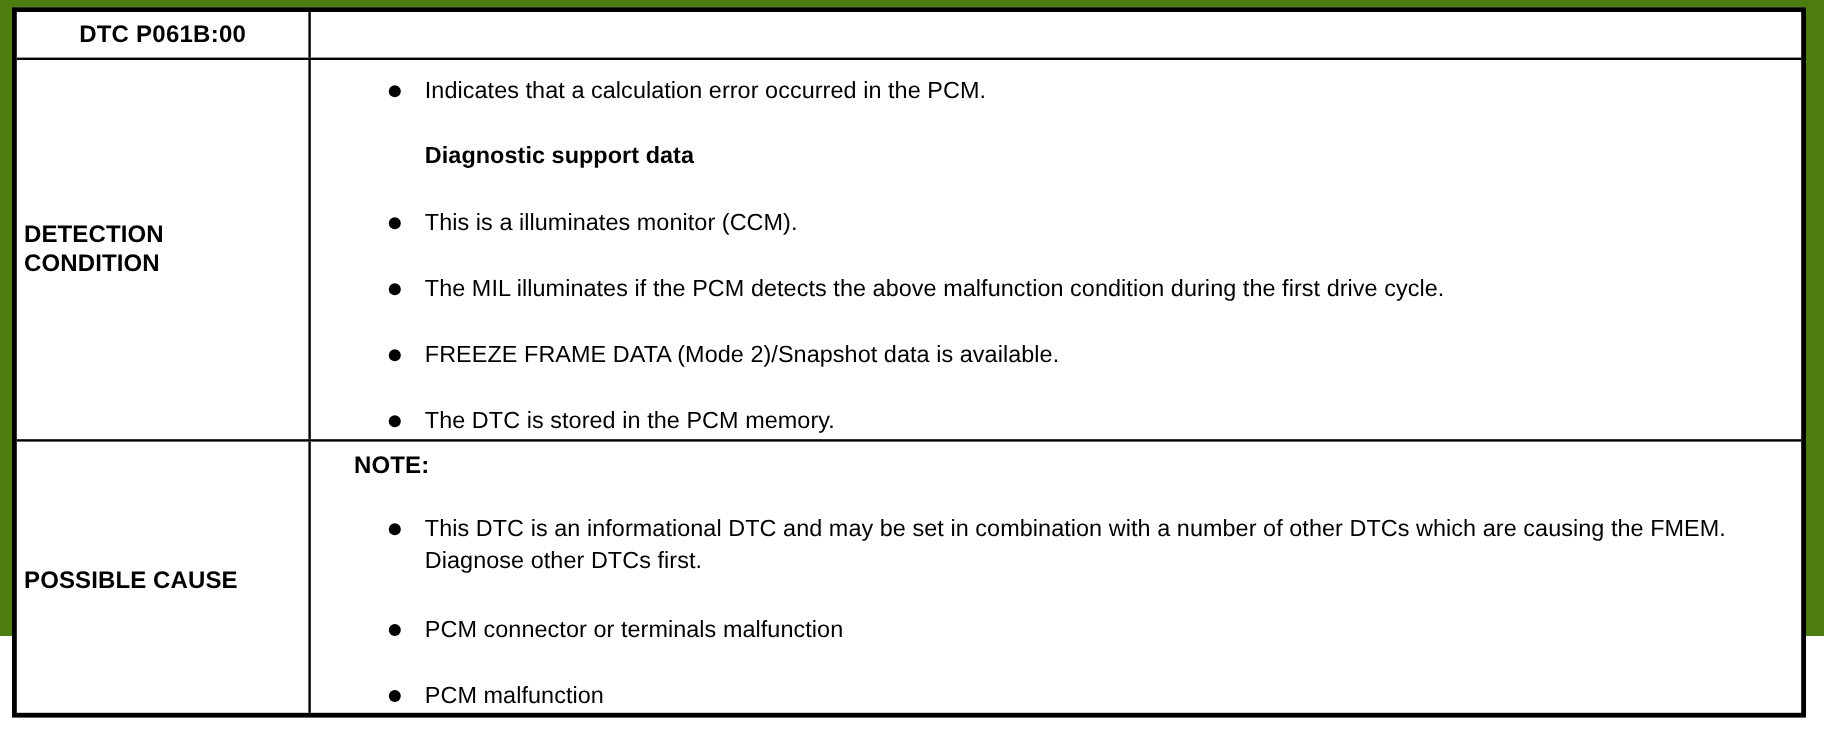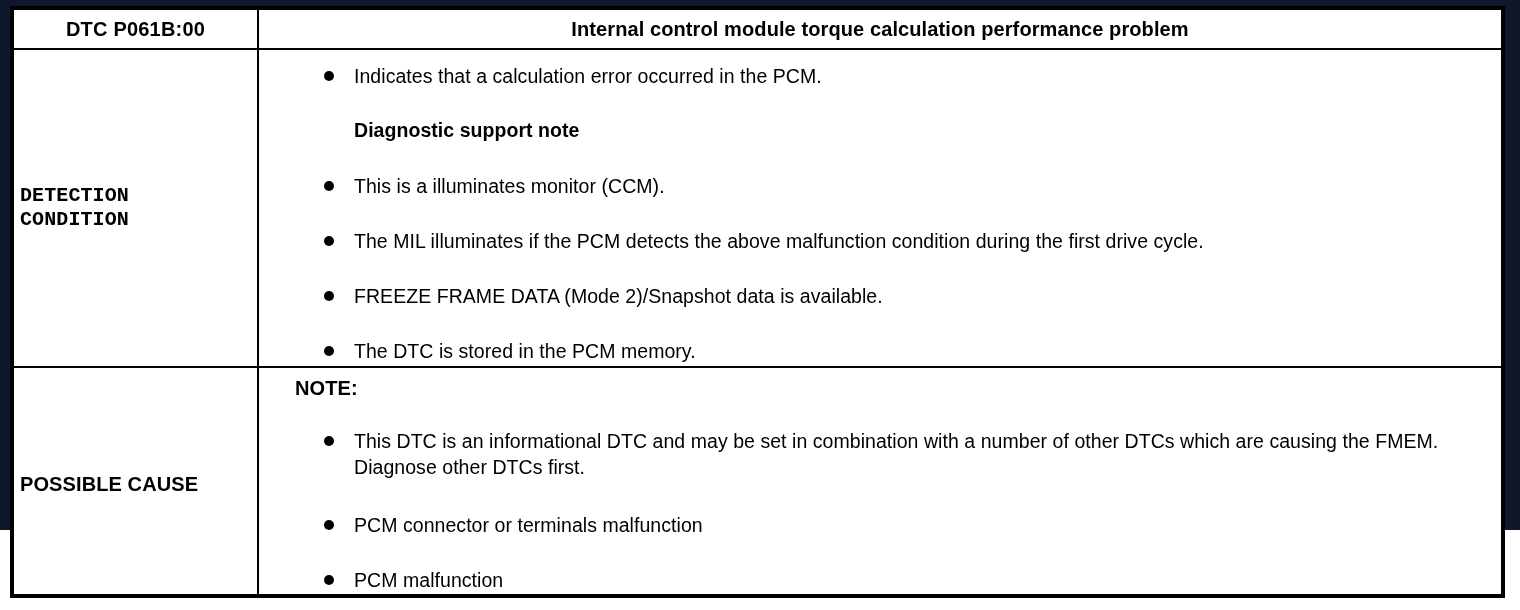--- a/index.html
+++ b/index.html
@@ -12,21 +12,21 @@
     height: 610px;
     font-family: "Liberation Sans", sans-serif;
     color: #000000;
     overflow: hidden;
   }
 
   .page {
     position: relative;
     width: 1520px;
     height: 530px;
-    background: #0f172a;
+    background: #4d7c0f;
   }
 
   
   .dtc-table {
     position: absolute;
     left: 10px;
     top: 6px;
     width: 1495px;
     height: 592px;
     border: 4px solid #000;
@@ -92,21 +92,20 @@
   }
   .side-label-detect {
     position: absolute;
     left: 6px;
     top: 50%;
     transform: translateY(-50%);
     font-size: 20px;
     font-weight: bold;
     line-height: 1.22;
     letter-spacing: 0.1px;
-    font-family: Liberation Mono, monospace;
   }
   .side-label-cause {
     position: absolute;
     left: 6px;
     bottom: 98px;
     font-size: 20px;
     font-weight: bold;
     line-height: 1.22;
     letter-spacing: 0.1px;
     white-space: nowrap;
@@ -155,43 +154,40 @@
 <body>
 
 <div class="page">
 
   <div class="dtc-table">
 
     <div class="row row-header">
       <div class="label-cell center">
         <span class="hdr-dtc">DTC P061B:00</span>
       </div>
-      <div class="content-cell">
-        <div class="hdr-title">Internal control module torque calculation performance problem</div>
-      </div>
     </div>
 
     <div class="row row-detection">
       <div class="label-cell">
         <div class="side-label-detect">
           <div>DETECTION</div>
           <div>CONDITION</div>
         </div>
       </div>
       <div class="content-cell">
 
         <div class="blk" style="top:14px;">
           <div class="bullet-item">
             <span class="dot"></span>
             <span>Indicates that a calculation error occurred in the PCM.</span>
           </div>
         </div>
 
         <div class="blk" style="top:68px;">
-          <div class="plain-line">Diagnostic support note</div>
+          <div class="plain-line">Diagnostic support data</div>
         </div>
 
         <div class="blk" style="top:124px;">
           <div class="bullet-item">
             <span class="dot"></span>
             <span>This is a illuminates monitor (CCM).</span>
           </div>
         </div>
 
         <div class="blk" style="top:179px;">

